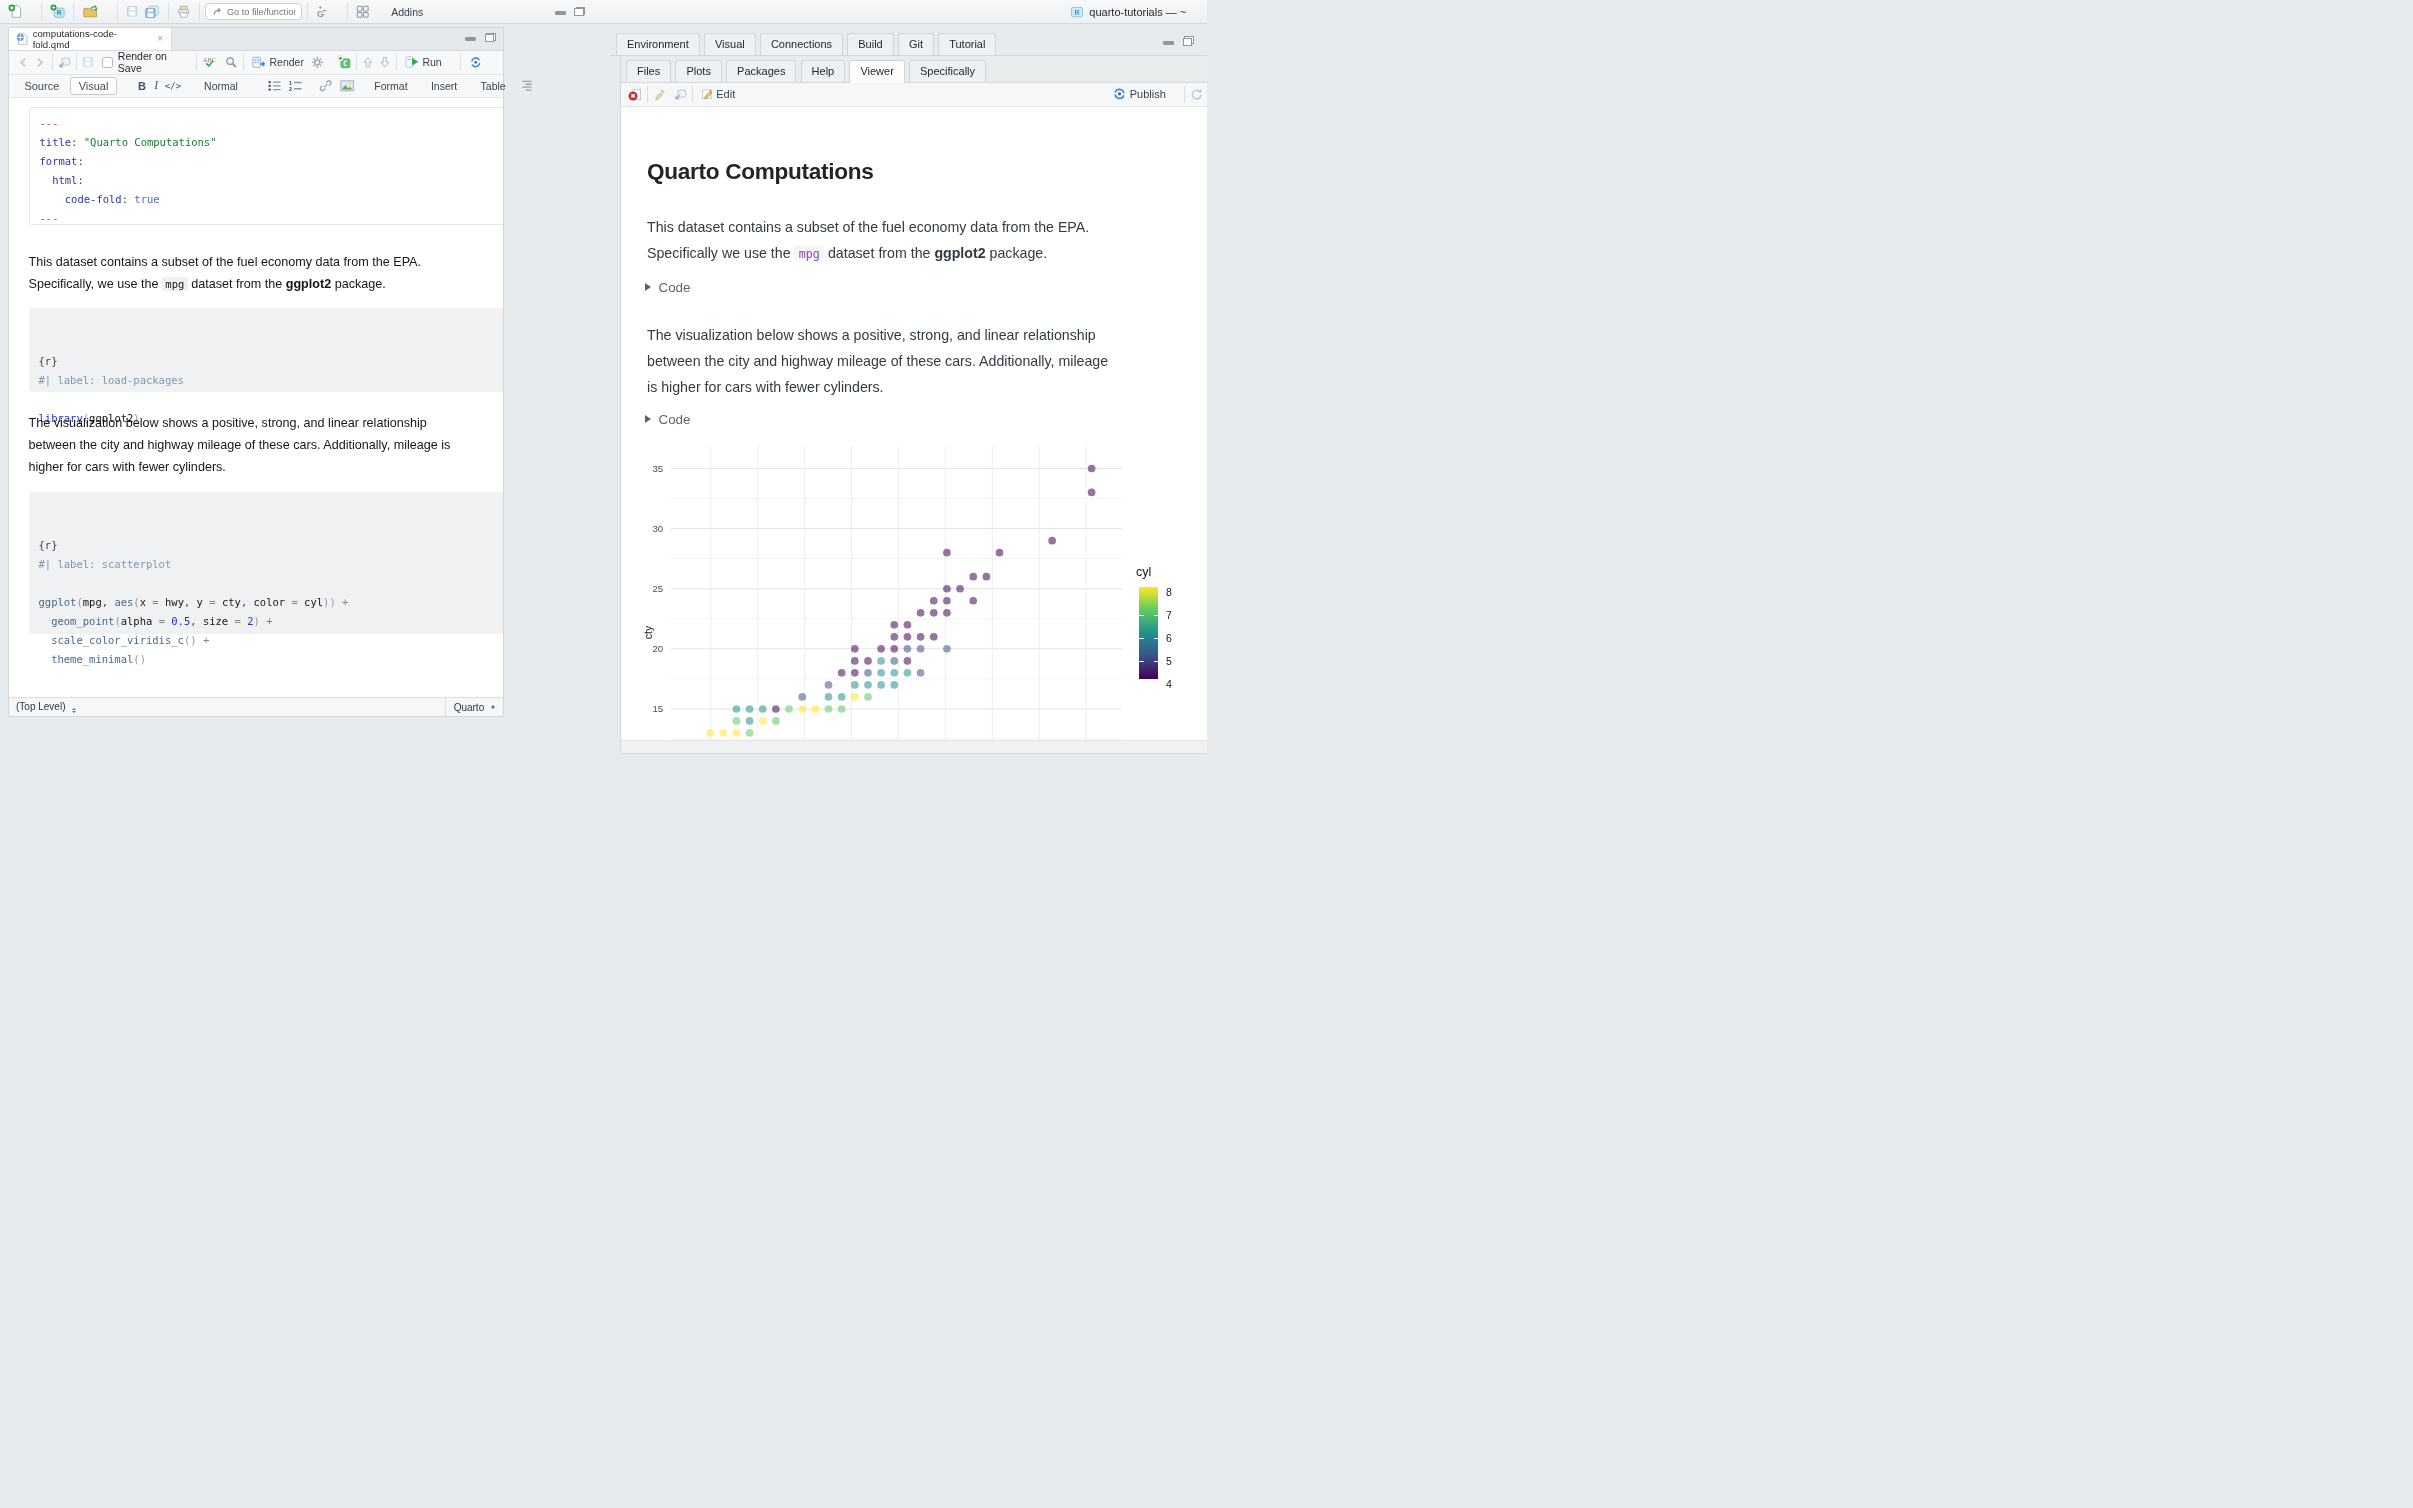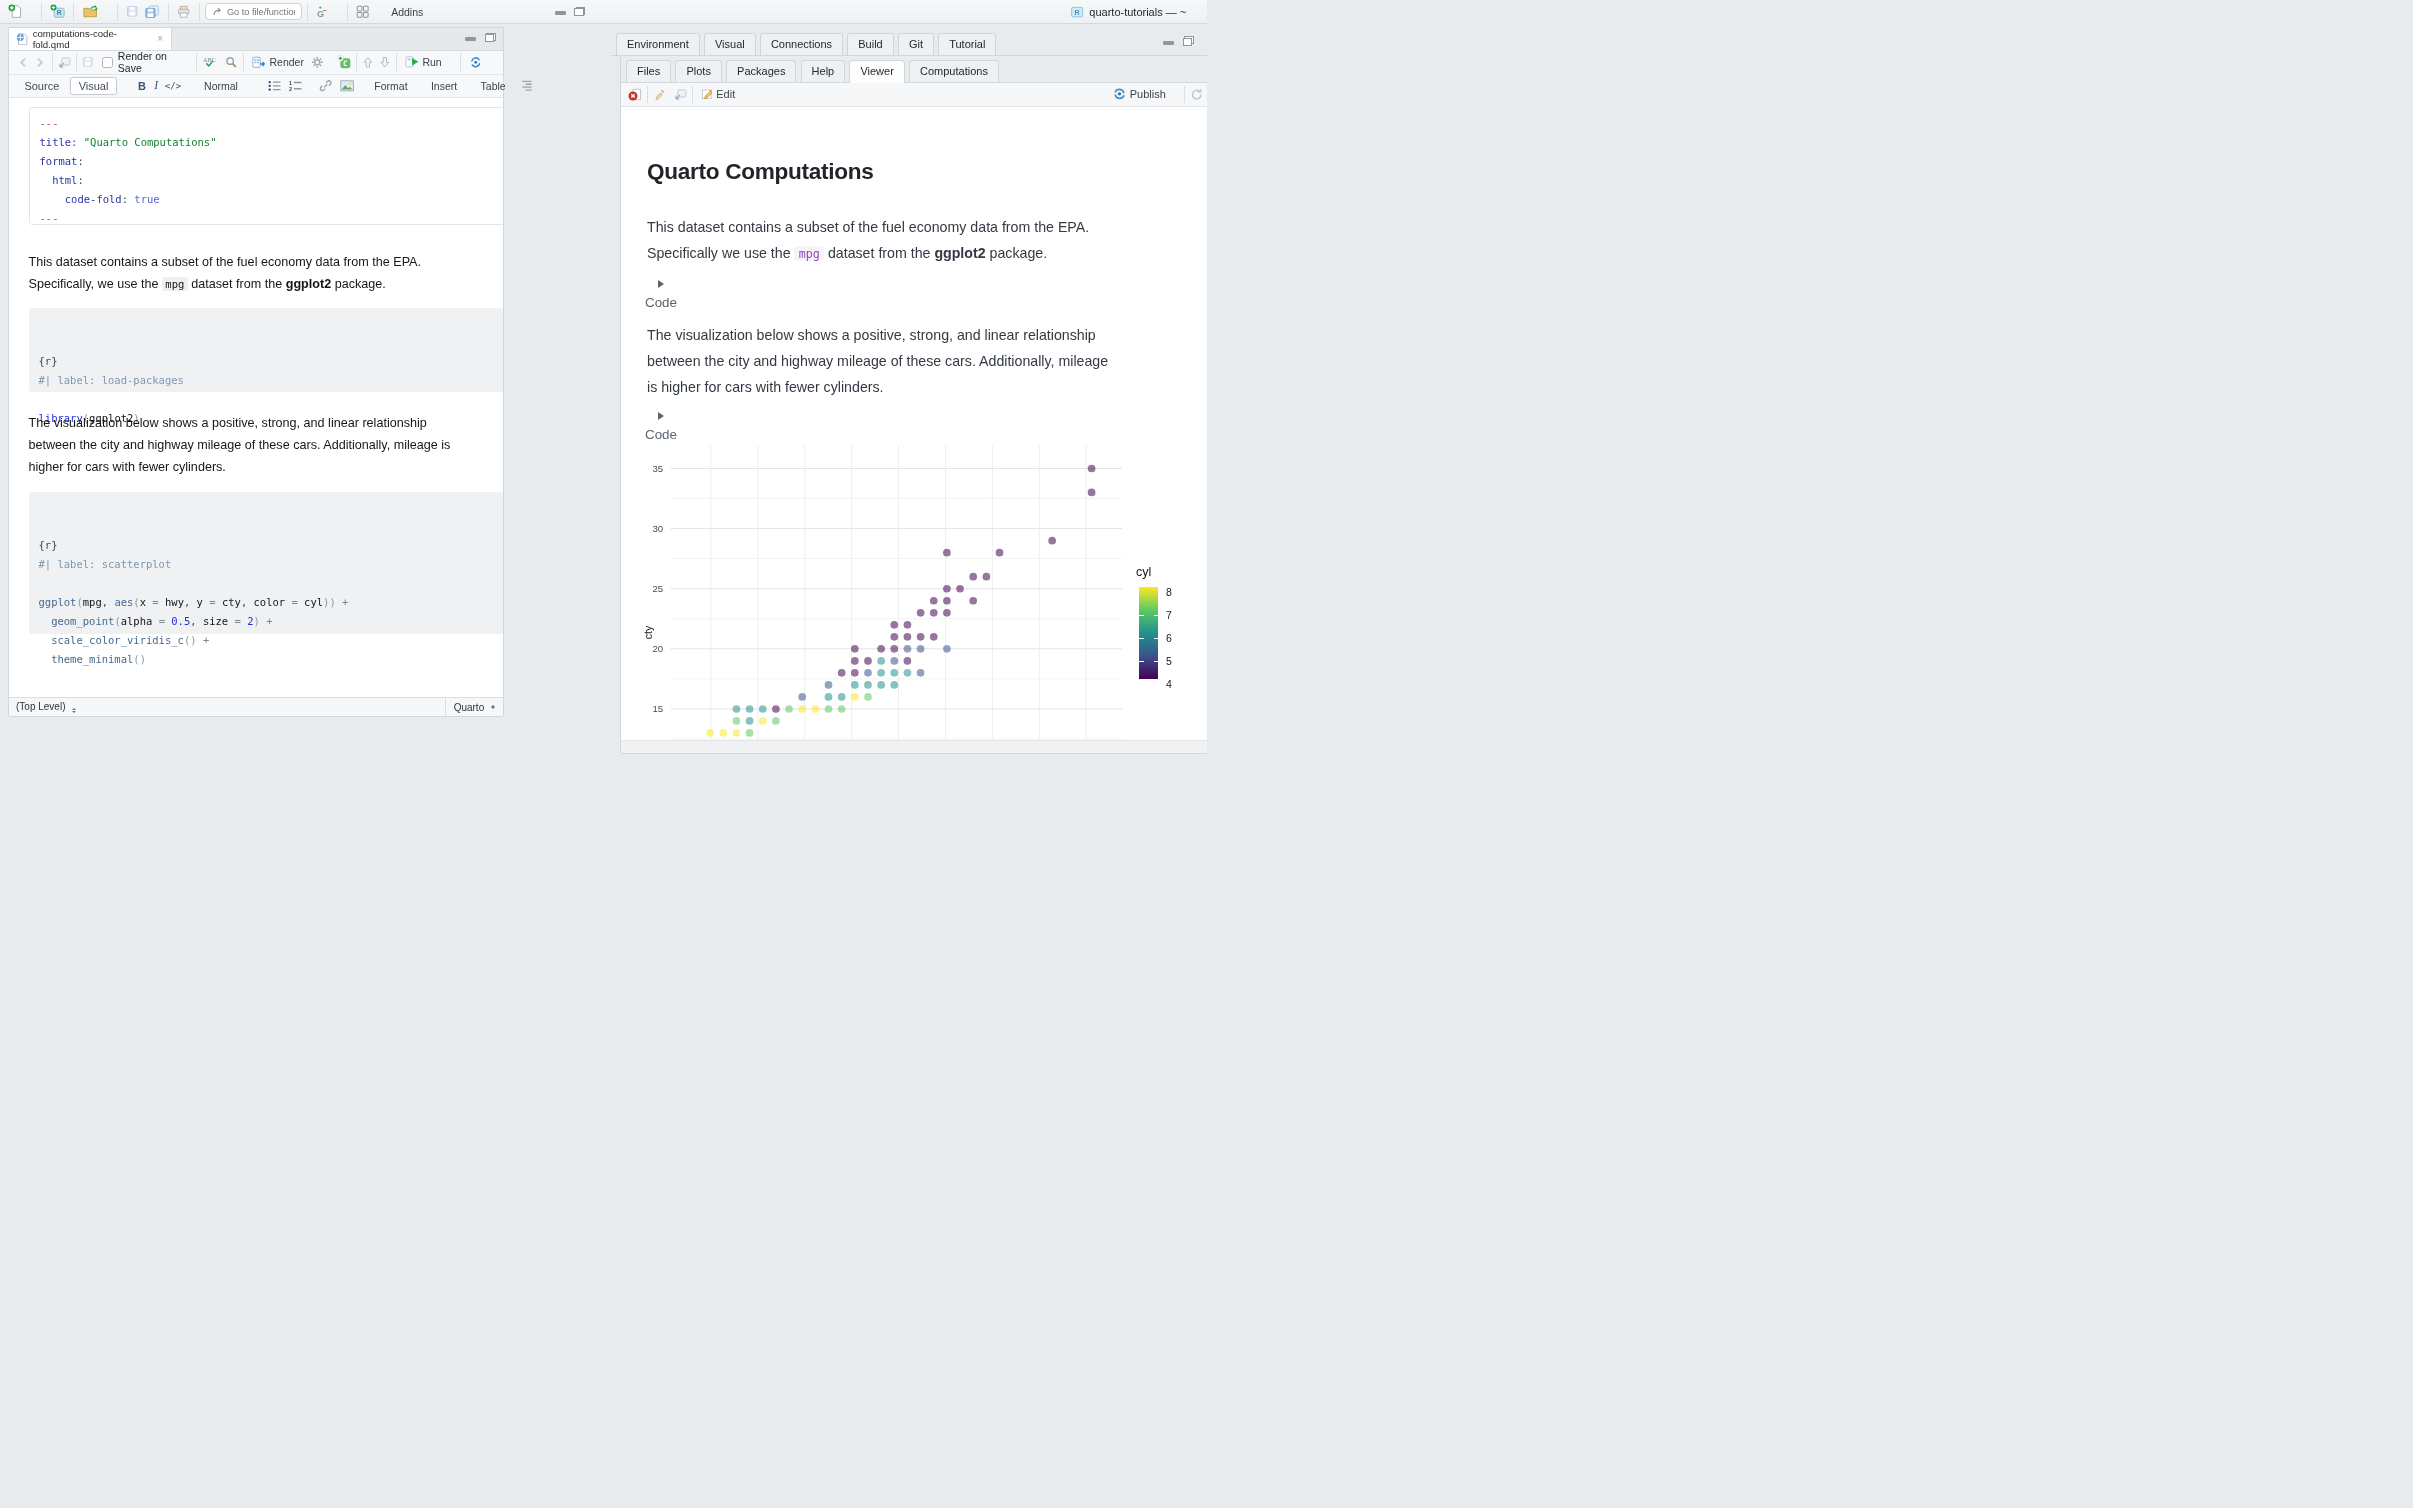--- a/index.html
+++ b/index.html
@@ -68,21 +68,21 @@
 
   
   #right-pane { left:611px; top:55px; width:591px; height:699px; display:flex; flex-direction:column;margin-left:9px; }
   #rb-tabstrip { height:27px; background:#e9eced; border-bottom:0.8px solid #d5d9dc; }
   #rb-toolbar { height:23.5px; background:#f6f7f8; border-bottom:0.8px solid #e2e5e8; display:flex; align-items:center; padding:0 6.7px; font-size:11px; color:#30363c; }
   #viewer-content { position:relative; flex:1; background:#fff; overflow:hidden; }
 
   #viewer-title { position:absolute; left:26px; top:52px; font-size:22.6px; font-weight:600; letter-spacing:-0.3px; color:#20242b; }
   .vw-para { position:absolute; left:26px; font-size:14.2px; line-height:26px; color:#333a44; }
   .vw-code-chip { font-family:"DejaVu Sans Mono",monospace; font-size:11.7px; color:#9646c3; background:#f5f5f6; border-radius:3.4px; padding:0.8px 4.2px; }
-  .code-fold { position:absolute; left:24px; display:flex; align-items:center; gap:7.5px; color:#5c646d; font-size:13.4px;flex-direction:column; }
+  .code-fold { position:absolute; left:24px; display:flex; align-items:center; gap:7.5px; color:#5c646d; font-size:13.4px; }
   .fold-tri { width:0; height:0; border-top:4.6px solid transparent; border-bottom:4.6px solid transparent; border-left:6.7px solid #5c646d; }
 
   #plot { position:absolute; left:22px; top:326px; }
   #legend { position:absolute; left:515px; top:458px; }
   #legend-title { font-size:12.6px; color:#14171a; margin-bottom:5.9px; }
   #legend-bar { position:absolute; left:3.4px; top:22px; width:19px; height:92px; }
   .legend-lab { position:absolute; left:30px; font-size:10.5px; color:#14171a; transform:translateY(-50%); }
   .legend-tick { position:absolute; height:1.3px; background:#fff; width:5px; }
   #viewer-bottom-strip { position:absolute; left:0; bottom:0; width:100%; height:13.4px; background:#eff1f3; border-top:0.8px solid #e2e5e8; }
 
@@ -501,21 +501,21 @@
   </div>
 
   <div id="right-pane" class="pane">
     <div id="rb-tabstrip">
       <div class="tabstrip" id="bottom-tabs">
           <div class="tab">Files</div>
           <div class="tab">Plots</div>
           <div class="tab">Packages</div>
           <div class="tab">Help</div>
           <div class="tab active">Viewer</div>
-          <div class="tab">Computations</div>
+          <div class="tab">Specifically</div>
         </div>
     </div>
 
     <div id="rb-toolbar">
       <span class="ico">
         <svg width="14.2" height="13.4" viewBox="0 0 17 16">
             <rect x="6" y="1.5" width="9" height="12.5" fill="#fff" stroke="#b6bec5"></rect>
             <circle cx="6" cy="9.5" r="5.4" fill="#cc2f2f"></circle>
             <path d="M4 7.5l4 4M8 7.5l-4 4" stroke="#fff" stroke-width="1.7"></path>
           </svg>

